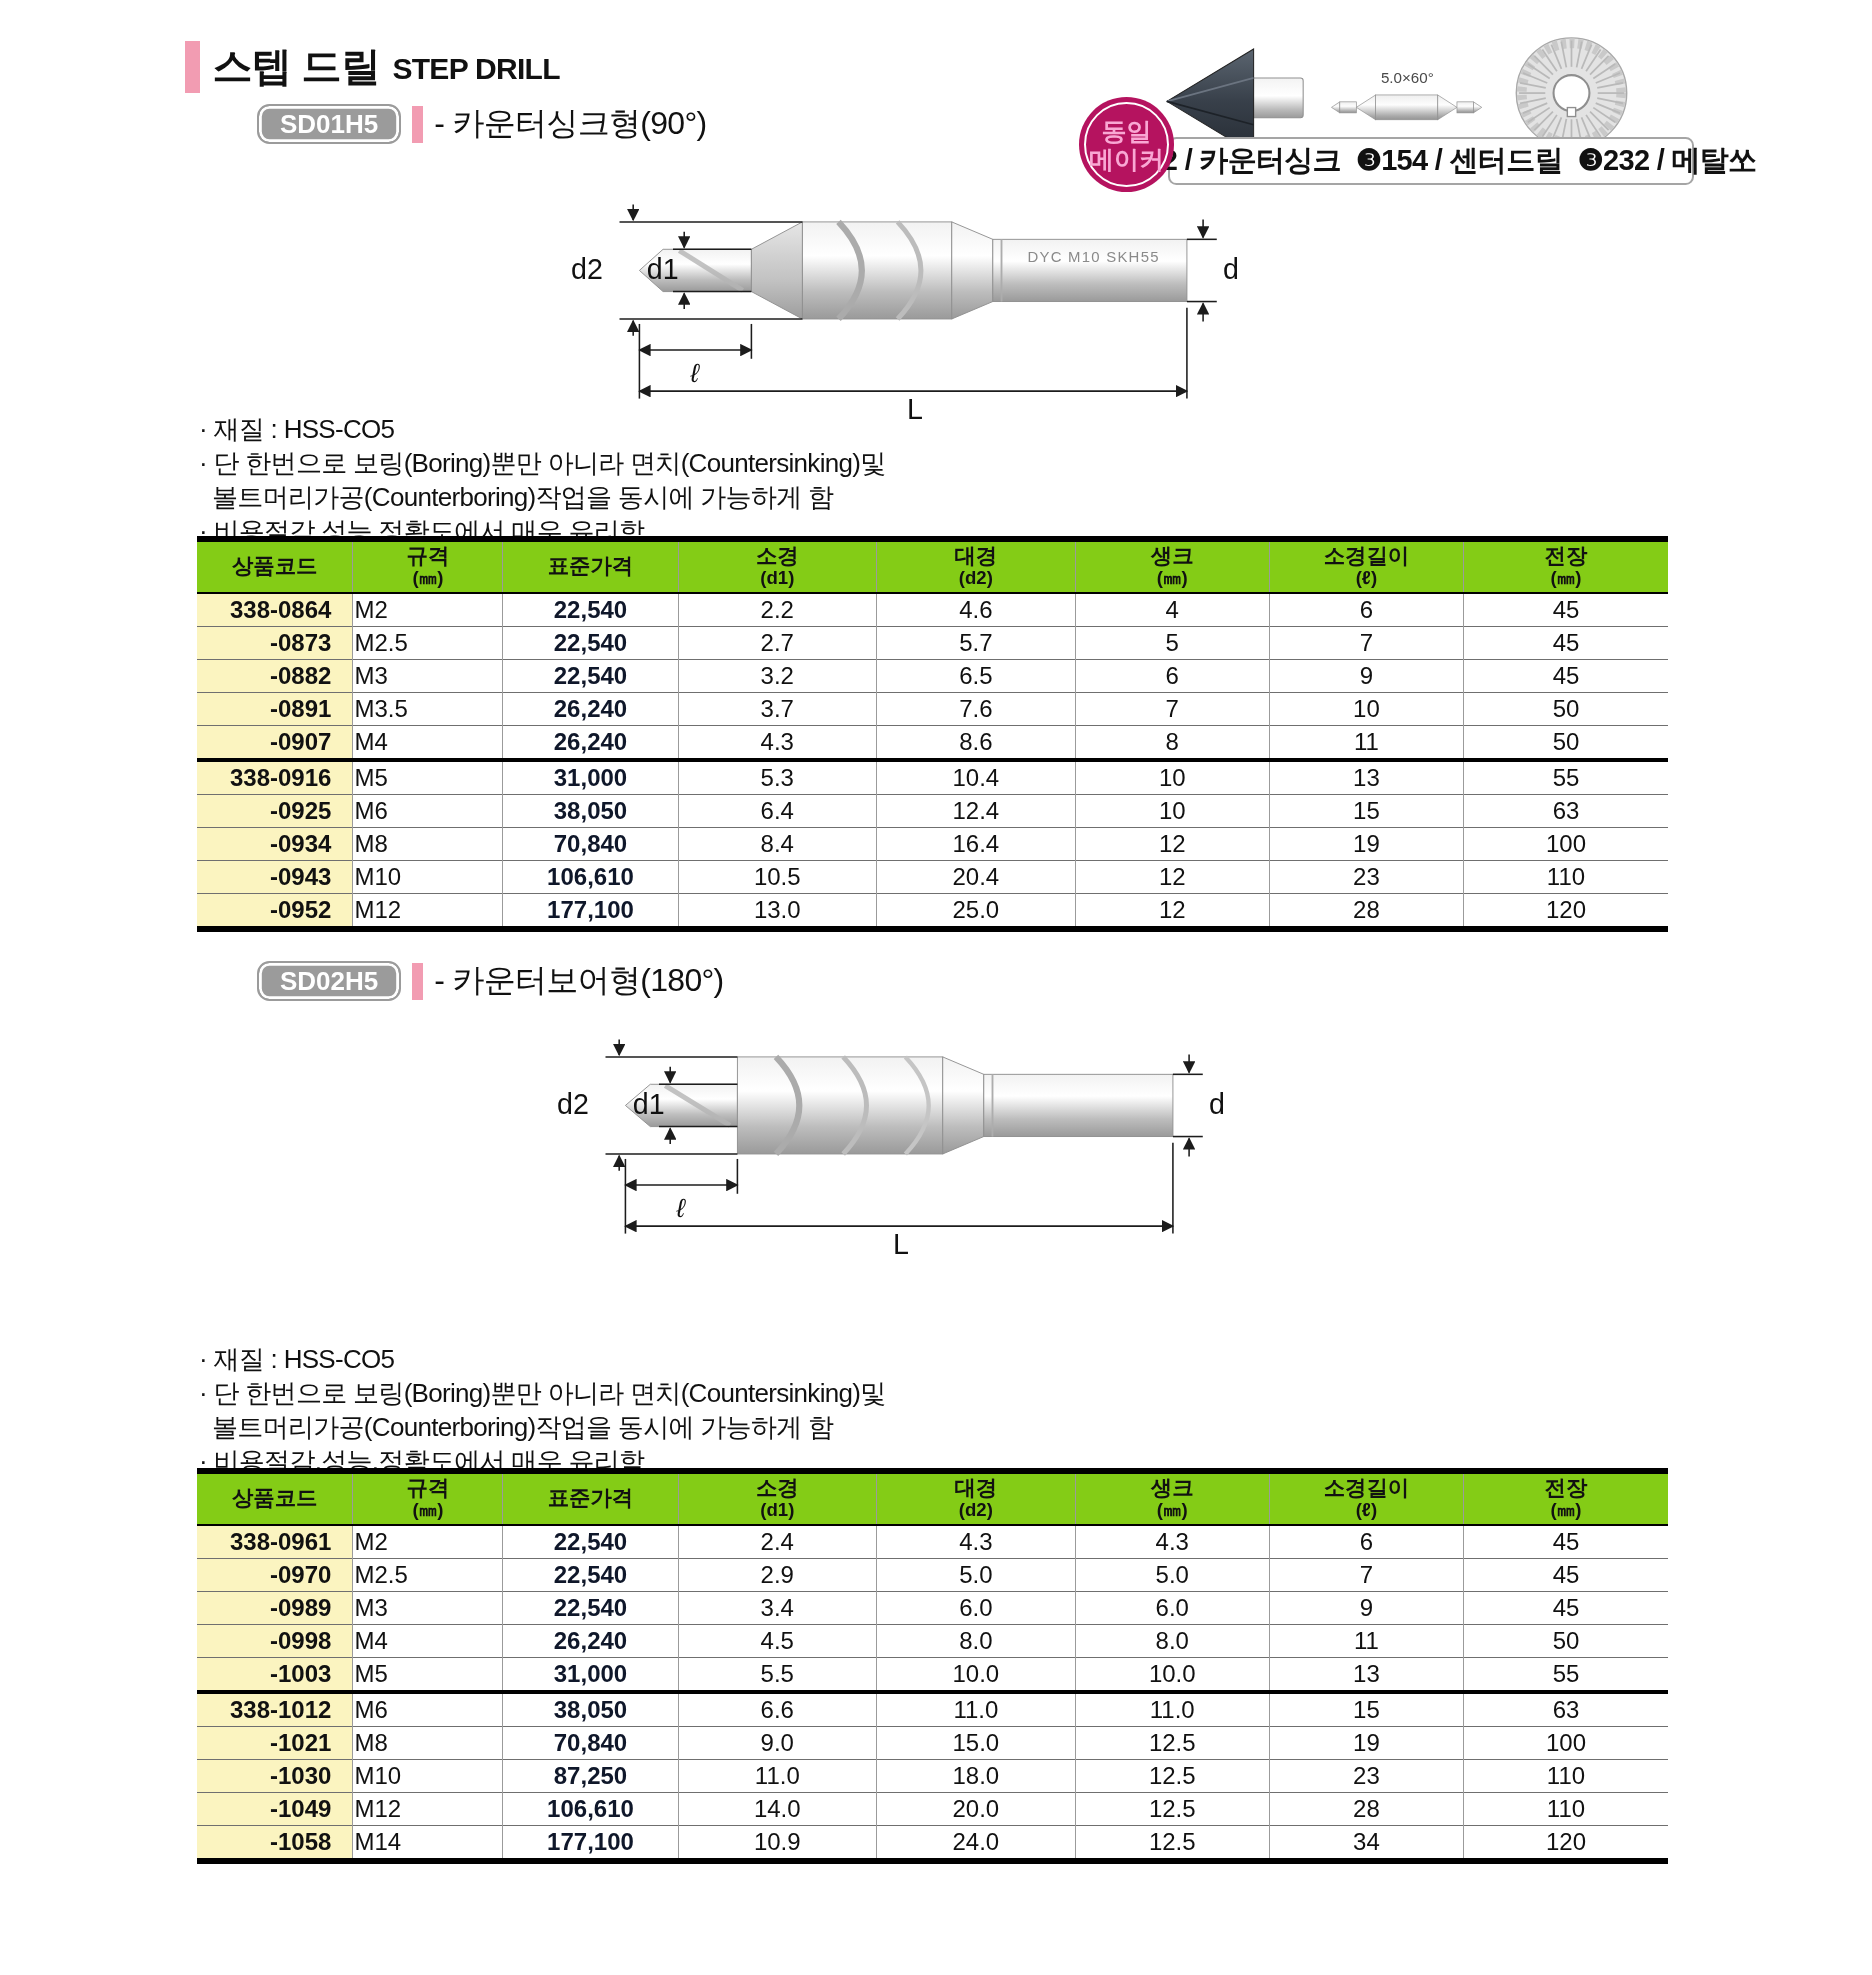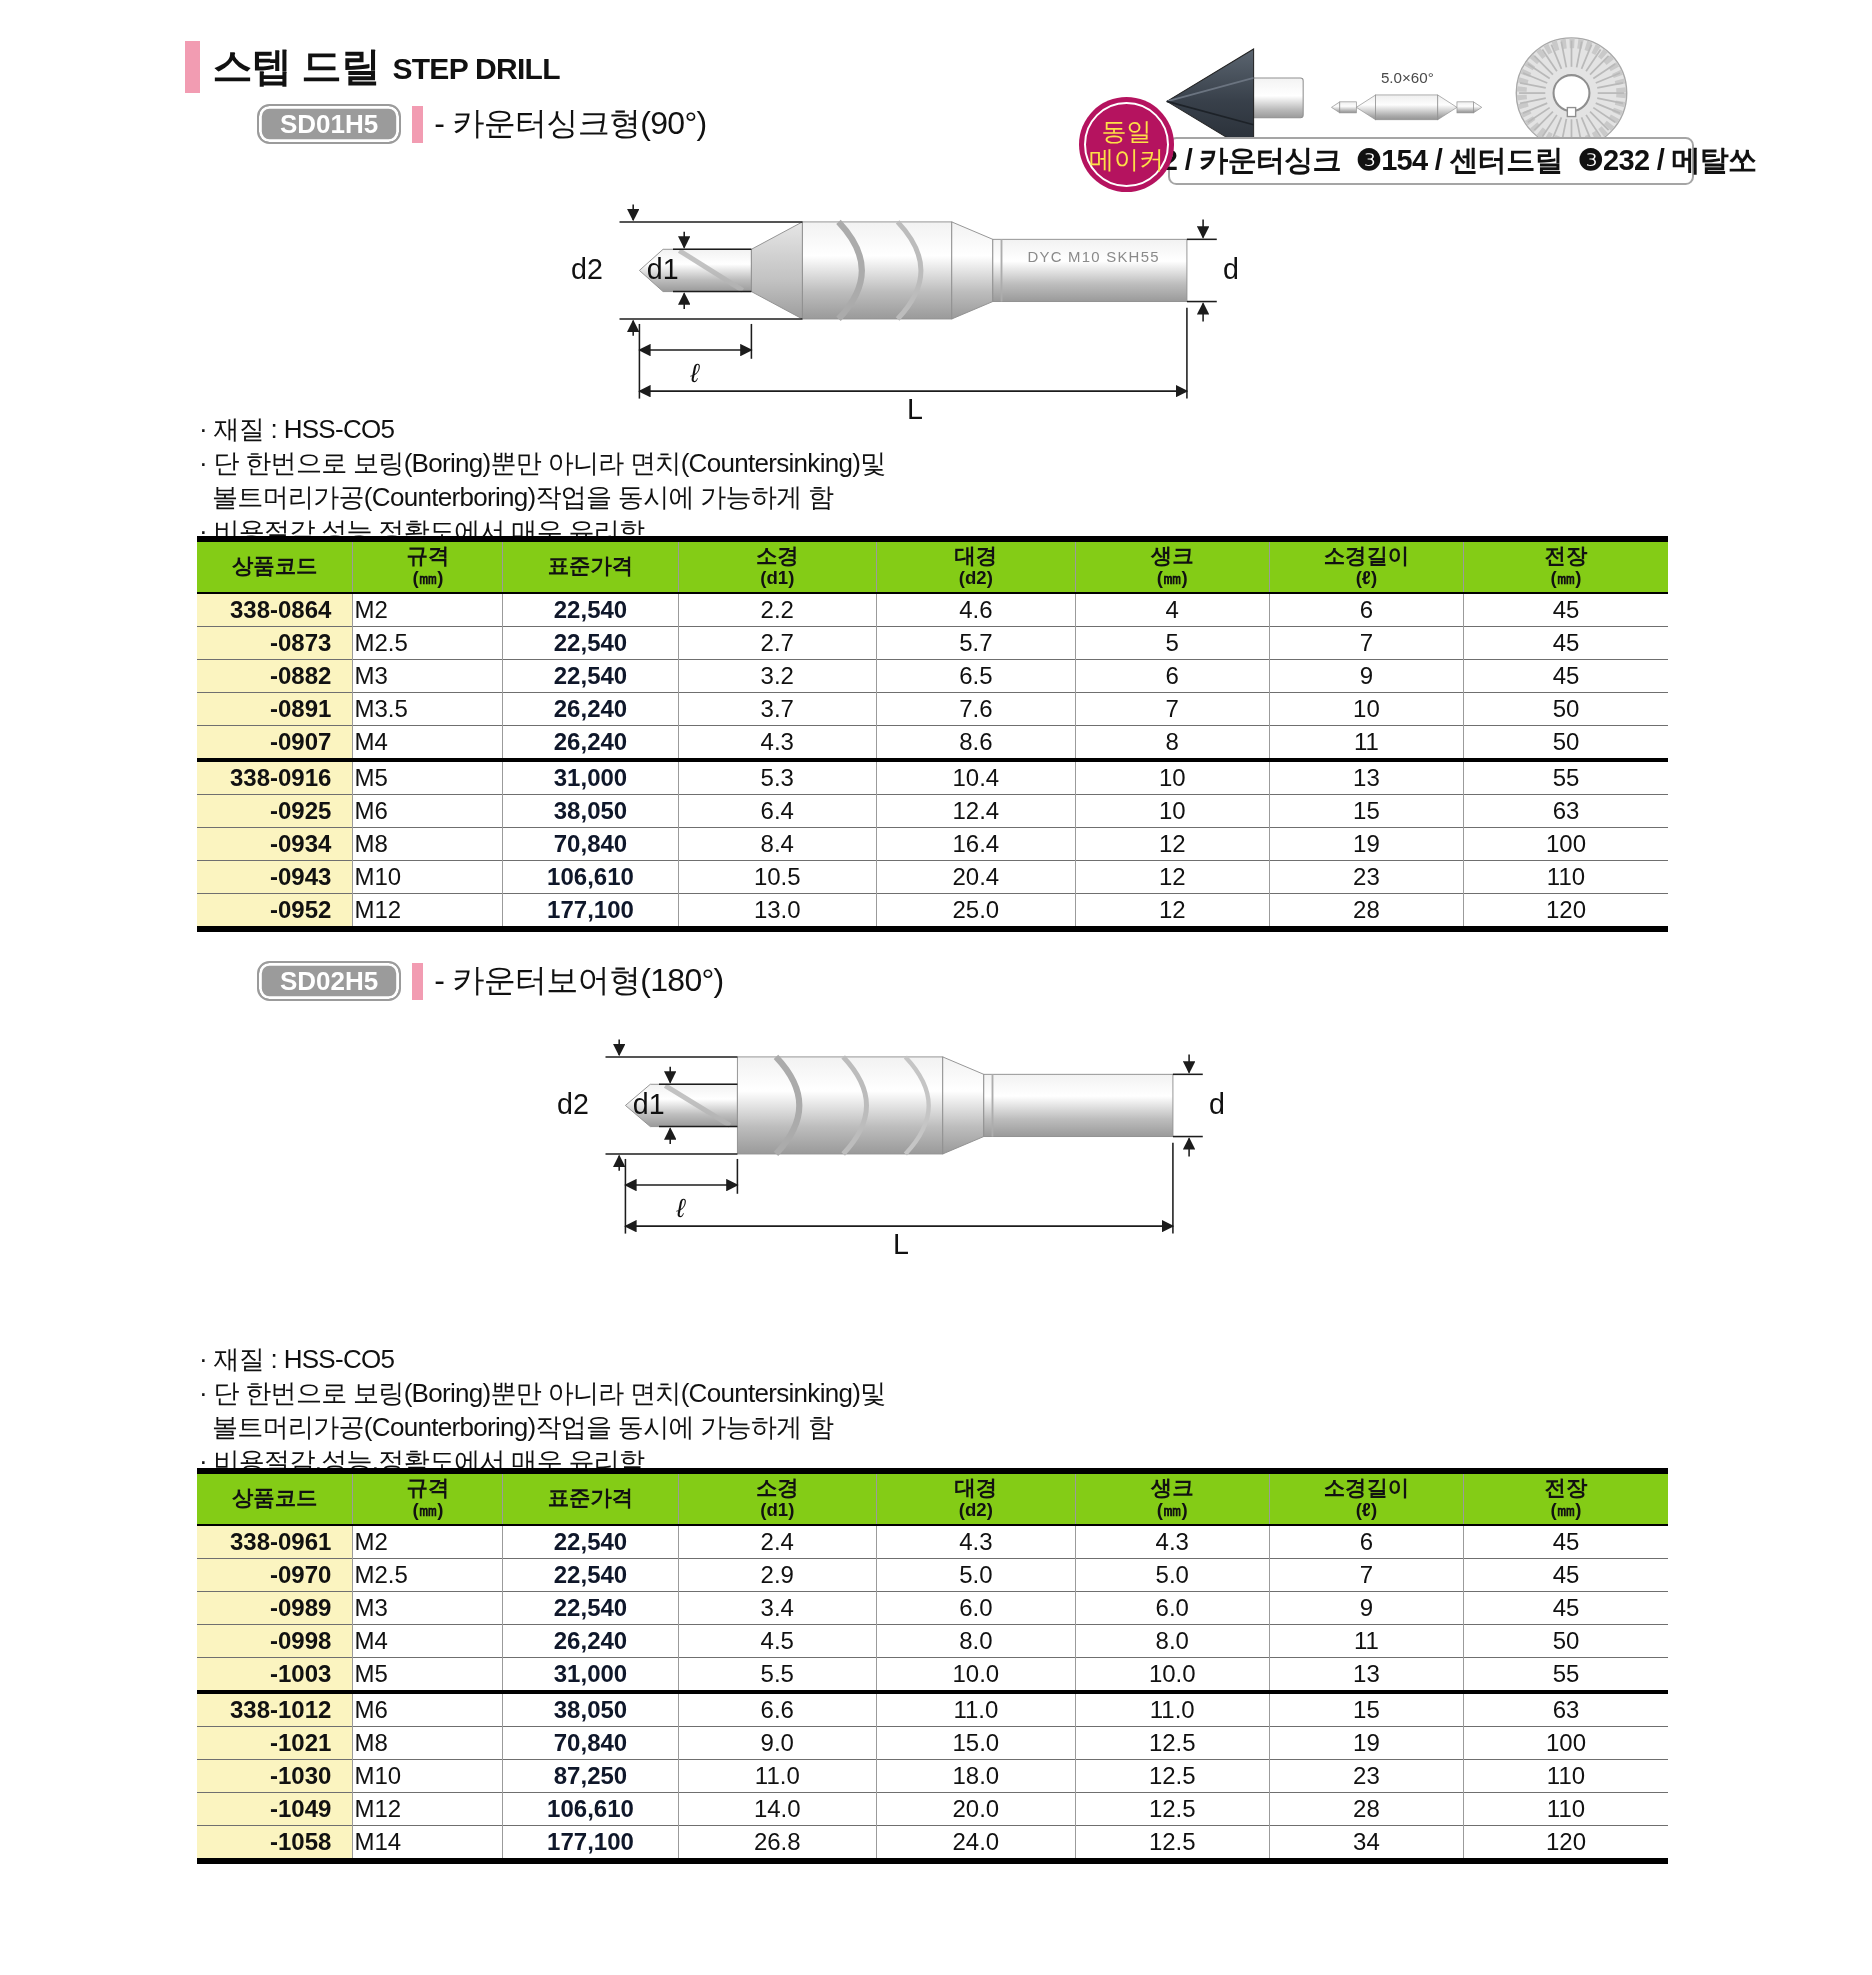--- a/index.html
+++ b/index.html
@@ -19,21 +19,21 @@
                  box-shadow: inset 0 0 0 2.8px #ffffff; border:2.1px solid #9b9b9b; }
   .model-accent { width:11px; height:37px; background:#f29cb2; }
   .model-subtitle { font-size:32px; font-weight:normal; letter-spacing:-0.7px; }
 
   
   .photo { position:absolute; z-index:1;text-align:right; }
   .maker-circle { position:absolute; left:1079px; top:97px; width:95px; height:95px;
                   background:#b5135f; border-radius:50%; z-index:3; display:flex;
                   flex-direction:column; align-items:center; justify-content:center; }
   .maker-circle .ring { position:absolute; inset:4.8px; border:2.8px solid #fff; border-radius:50%; }
-  .maker-circle span { color:#fde047; font-size:25px; font-weight:normal; line-height:28px; z-index:1; }
+  .maker-circle span { color:#f9a8d4; font-size:25px; font-weight:bold; line-height:28px; z-index:1; }
   .related-strip { position:absolute; left:1168px; top:137px; width:522px; height:44px; z-index:2;
                    background:#fff; border:2.8px solid #a5a5a5; border-radius:8.3px;
                    display:flex; align-items:center; justify-content:center; gap:15px;
                    font-size:29px; font-weight:bold; letter-spacing:-0.7px; white-space:nowrap; }
 
   
   .drawing { position:absolute; }
   .drawing svg { width:100%; height:100%; }
   .dim-label { font-family:"Liberation Sans", sans-serif; font-size:46px; fill:#111; }
   .dim-label.small-l { font-style:italic; font-size:42px; }
@@ -576,21 +576,21 @@
             <td>14.0</td>
             <td>20.0</td>
             <td>12.5</td>
             <td>28</td>
             <td>110</td>
           </tr>
           <tr>
             <td class="code">-1058</td>
             <td class="spec">M14</td>
             <td class="price">177,100</td>
-            <td>26.8</td>
+            <td>10.9</td>
             <td>24.0</td>
             <td>12.5</td>
             <td>34</td>
             <td>120</td>
           </tr>
         </tbody>
     </table>
   </section>
 
 </div>

